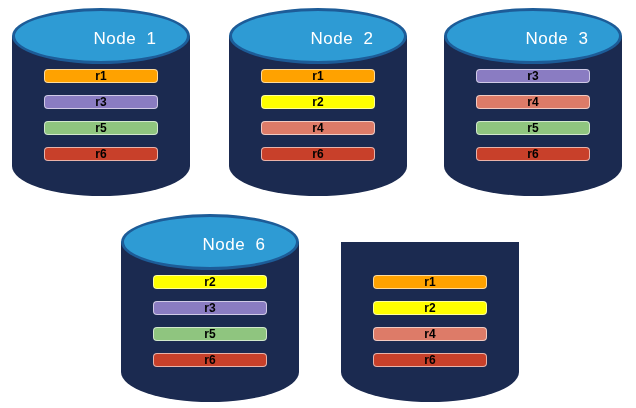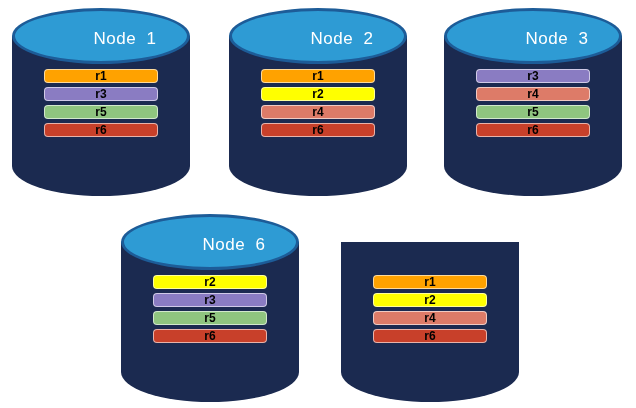--- a/index.html
+++ b/index.html
@@ -52,21 +52,21 @@
     padding-left: 48px;
   }
   .bars {
     position: absolute;
     left: 0;
     top: 61px;
     width: 178px;
     display: flex;
     flex-direction: column;
     align-items: center;
-    gap: 4px;
+    gap: 12px;
   }
   .bar {
     width: 114px;
     height: 14px;
     box-sizing: border-box;
     border: 1px solid rgba(255,255,255,0.6);
     border-radius: 4px;
     display: flex;
     align-items: center;
     justify-content: center;

